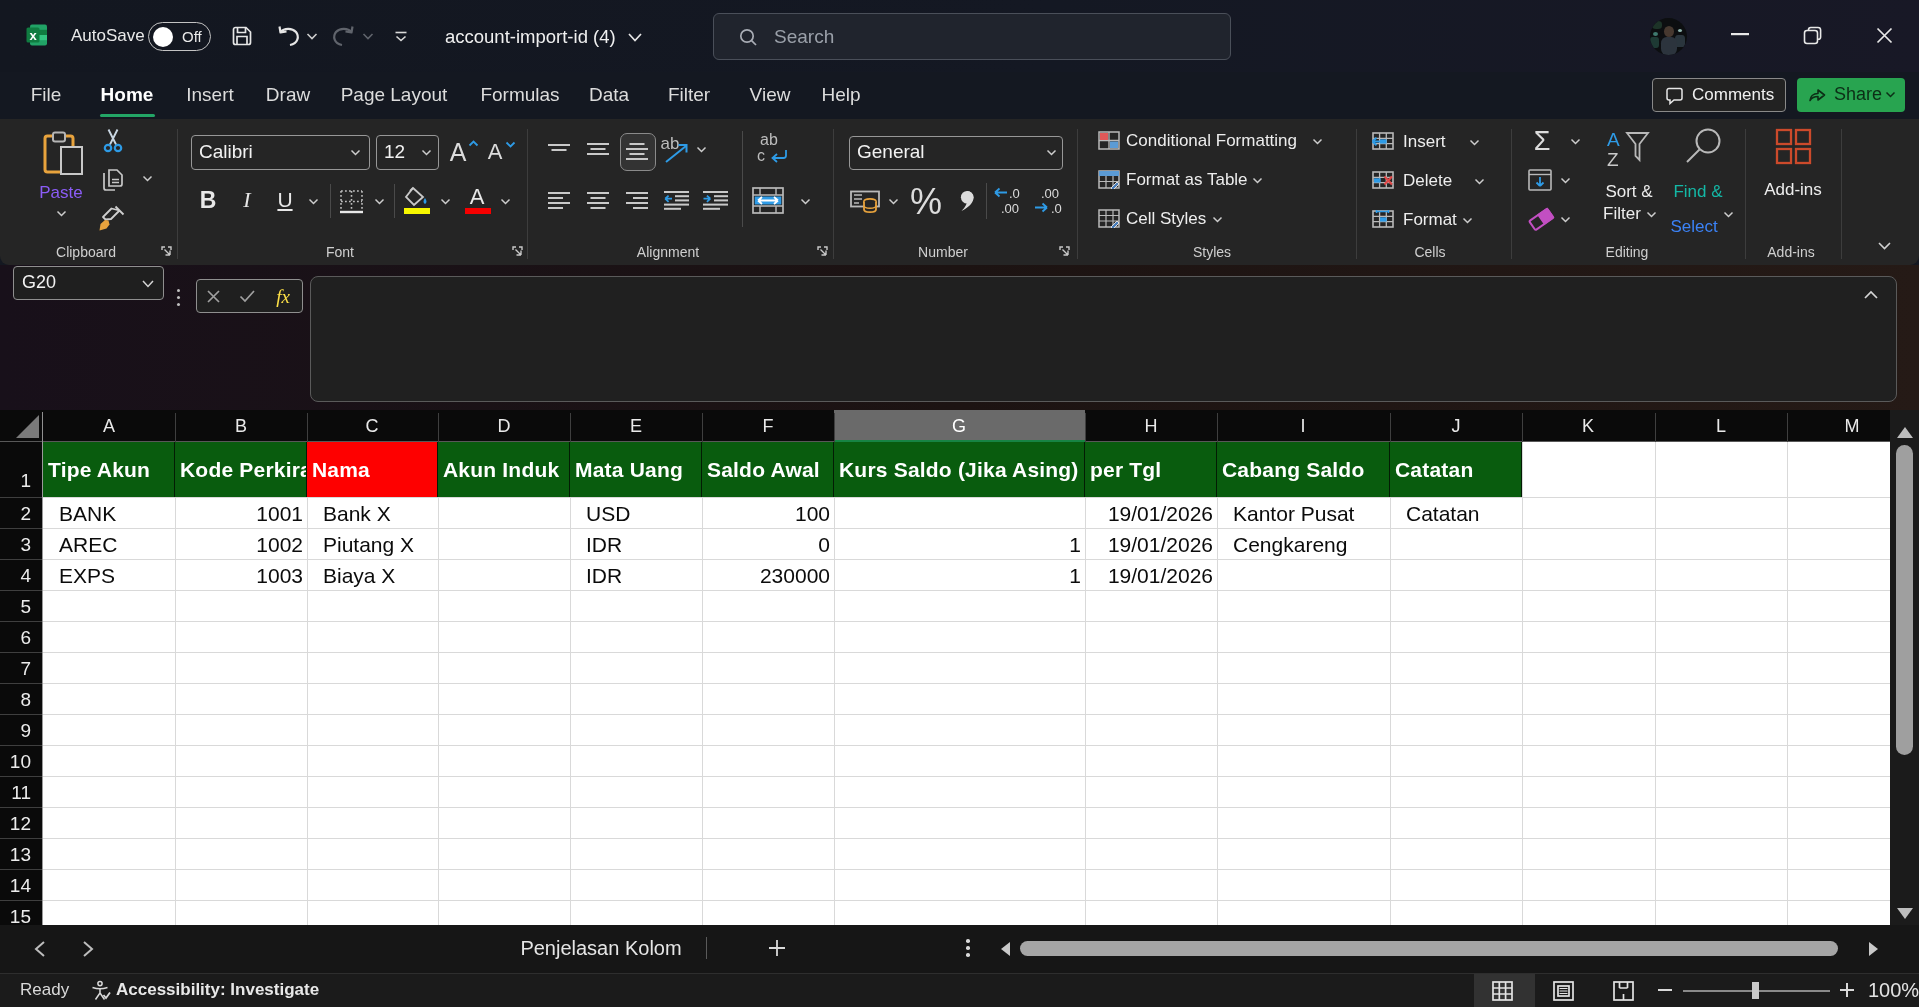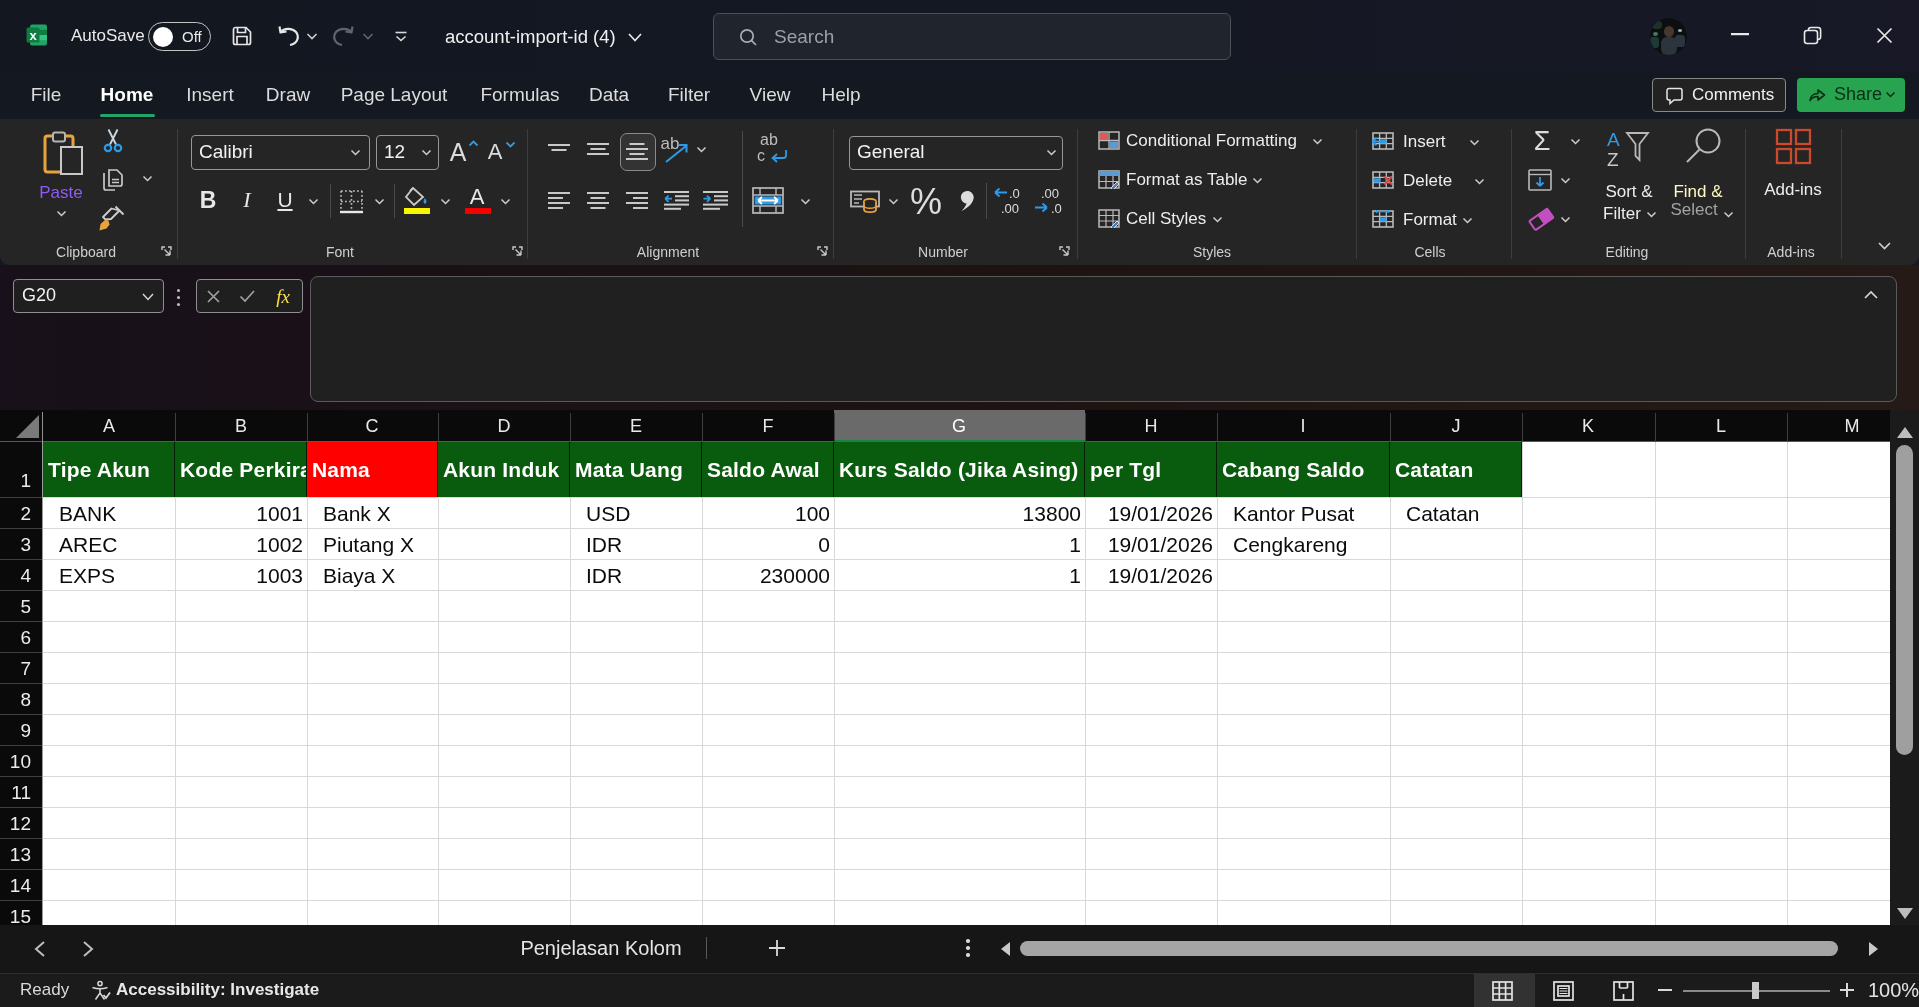--- a/index.html
+++ b/index.html
@@ -496,38 +496,38 @@
     <div class="txt ctr" style="left:1629px;top:73px;font-size:17px;color:#ededed;">Sort &amp;</div>
     <div class="txt ctr" style="left:1622px;top:95px;font-size:17px;color:#ededed;">Filter</div>
     <svg class="abs chev" style="left:1646px;top:92px;">
         <use href="#chevron"></use>
       </svg>
 
     <svg class="abs" style="left:1683px;top:8px;" width="42" height="42" viewBox="0 0 42 42" fill="none" stroke="#b9b9b9" stroke-width="2">
       <circle cx="25" cy="14" r="11.5"></circle>
         <path d="M16.5 22.5 L4 35"></path>
     </svg>
-    <div class="txt ctr" style="left:1698px;top:73px;font-size:17px;color:#fef9c3;">Find &amp;</div>
-    <div class="txt ctr" style="left:1694px;top:91px;font-size:17px;color:#a3a3a3;">Select</div>
+    <div class="txt ctr" style="left:1698px;top:73px;font-size:17px;color:#14b8a6;">Find &amp;</div>
+    <div class="txt ctr" style="left:1694px;top:108px;font-size:17px;color:#3b82f6;">Select</div>
     <svg class="abs chev" style="left:1723px;top:92px;">
         <use href="#chevron"></use>
       </svg>
 
     <svg class="abs" style="left:1775px;top:9px;" width="37" height="37" viewBox="0 0 37 37" fill="none" stroke="#cc4a2b" stroke-width="2.3">
       <rect x="2" y="2" width="14" height="14"></rect>
       <rect x="21" y="2" width="14" height="14"></rect>
       <rect x="2" y="21" width="14" height="14"></rect>
       <rect x="21" y="21" width="14" height="14"></rect>
     </svg>
     <div class="txt ctr" style="left:1793px;top:71px;font-size:17px;color:#ededed;">Add-ins</div>
   </div>
 
   <div class="abs" id="fxarea" style="left:0;top:265px;width:1919px;height:145px;background:linear-gradient(90deg,#18101a 0%,#1c1312 50%,#251a16 100%);">
 
-    <div class="abs" style="left:13px;top:14px;width:151px;height:34px;background:#1f1f1f;border:1px solid #8f8f8f;border-radius:4px;">
+    <div class="abs" style="left:13px;top:1px;width:151px;height:34px;background:#1f1f1f;border:1px solid #8f8f8f;border-radius:4px;">
       <div class="txt" style="left:8px;top:15px;transform:translateY(-50%);font-size:18px;color:#f2f2f2;">G20</div>
       <svg class="abs" style="left:127px;top:12px;" width="14" height="10" viewBox="0 0 14 10" fill="none" stroke="#d5d5d5" stroke-width="1.5">
           <path d="M2 2 L7 7.5 L12 2"></path>
         </svg>
     </div>
 
     <div class="abs" style="left:177px;top:24px;width:3px;height:3px;background:#c0c0c0;border-radius:50%;box-shadow:0 7px 0 #c0c0c0, 0 14px 0 #c0c0c0;"></div>
 
     <div class="abs" style="left:196px;top:14px;width:107px;height:34px;background:#1f1f1f;border:1px solid #8f8f8f;border-radius:4px;">
       <svg class="abs" style="left:9px;top:9px;" width="15" height="15" viewBox="0 0 15 15" fill="none" stroke="#a0a0a0" stroke-width="1.7">
@@ -651,21 +651,20 @@
     <div class="h1" style="left:834px;width:251px;">Kurs Saldo (Jika Asing)</div>
     <div class="h1" style="left:1085px;width:132px;">per Tgl</div>
     <div class="h1" style="left:1217px;width:173px;">Cabang Saldo</div>
     <div class="h1" style="left:1390px;width:132px;">Catatan</div>
 
     <div class="dc" style="left:43px;top:87px;width:132px;">BANK</div>
     <div class="dc num" style="left:175px;top:87px;width:132px;">1001</div>
     <div class="dc" style="left:307px;top:87px;width:131px;">Bank X</div>
     <div class="dc" style="left:570px;top:87px;width:132px;">USD</div>
     <div class="dc num" style="left:702px;top:87px;width:132px;">100</div>
-    <div class="dc num" style="left:834px;top:87px;width:251px;">13800</div>
     <div class="dc num" style="left:1085px;top:87px;width:132px;">19/01/2026</div>
     <div class="dc" style="left:1217px;top:87px;width:173px;">Kantor Pusat</div>
     <div class="dc" style="left:1390px;top:87px;width:132px;">Catatan</div>
     <div class="dc" style="left:43px;top:118px;width:132px;">AREC</div>
     <div class="dc num" style="left:175px;top:118px;width:132px;">1002</div>
     <div class="dc" style="left:307px;top:118px;width:131px;">Piutang X</div>
     <div class="dc" style="left:570px;top:118px;width:132px;">IDR</div>
     <div class="dc num" style="left:702px;top:118px;width:132px;">0</div>
     <div class="dc num" style="left:834px;top:118px;width:251px;">1</div>
     <div class="dc num" style="left:1085px;top:118px;width:132px;">19/01/2026</div>

